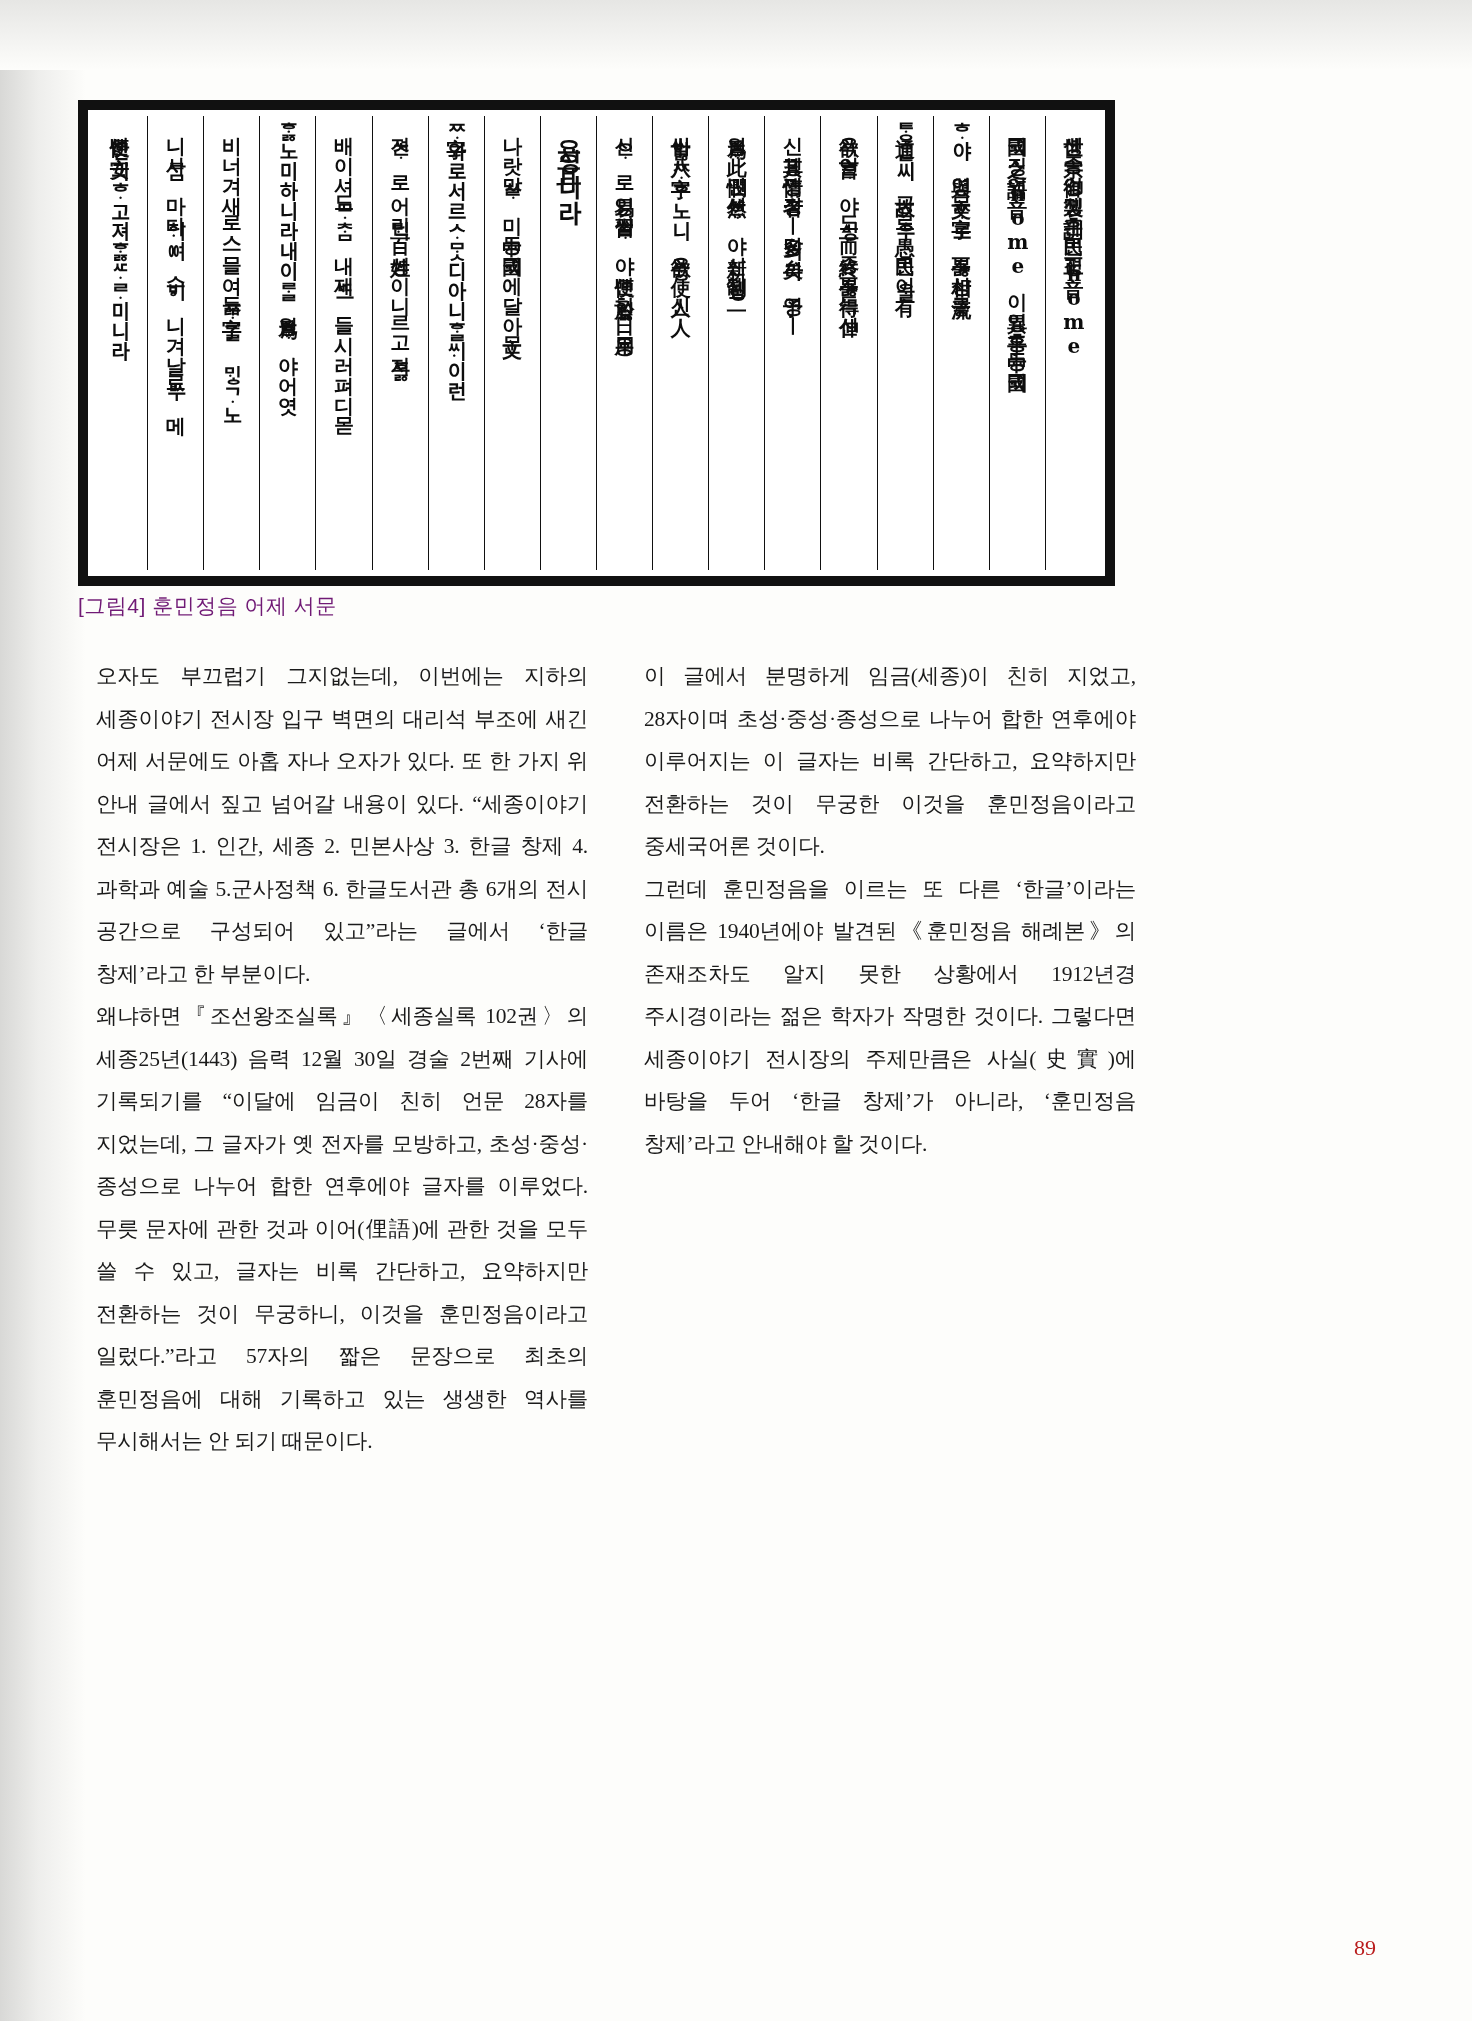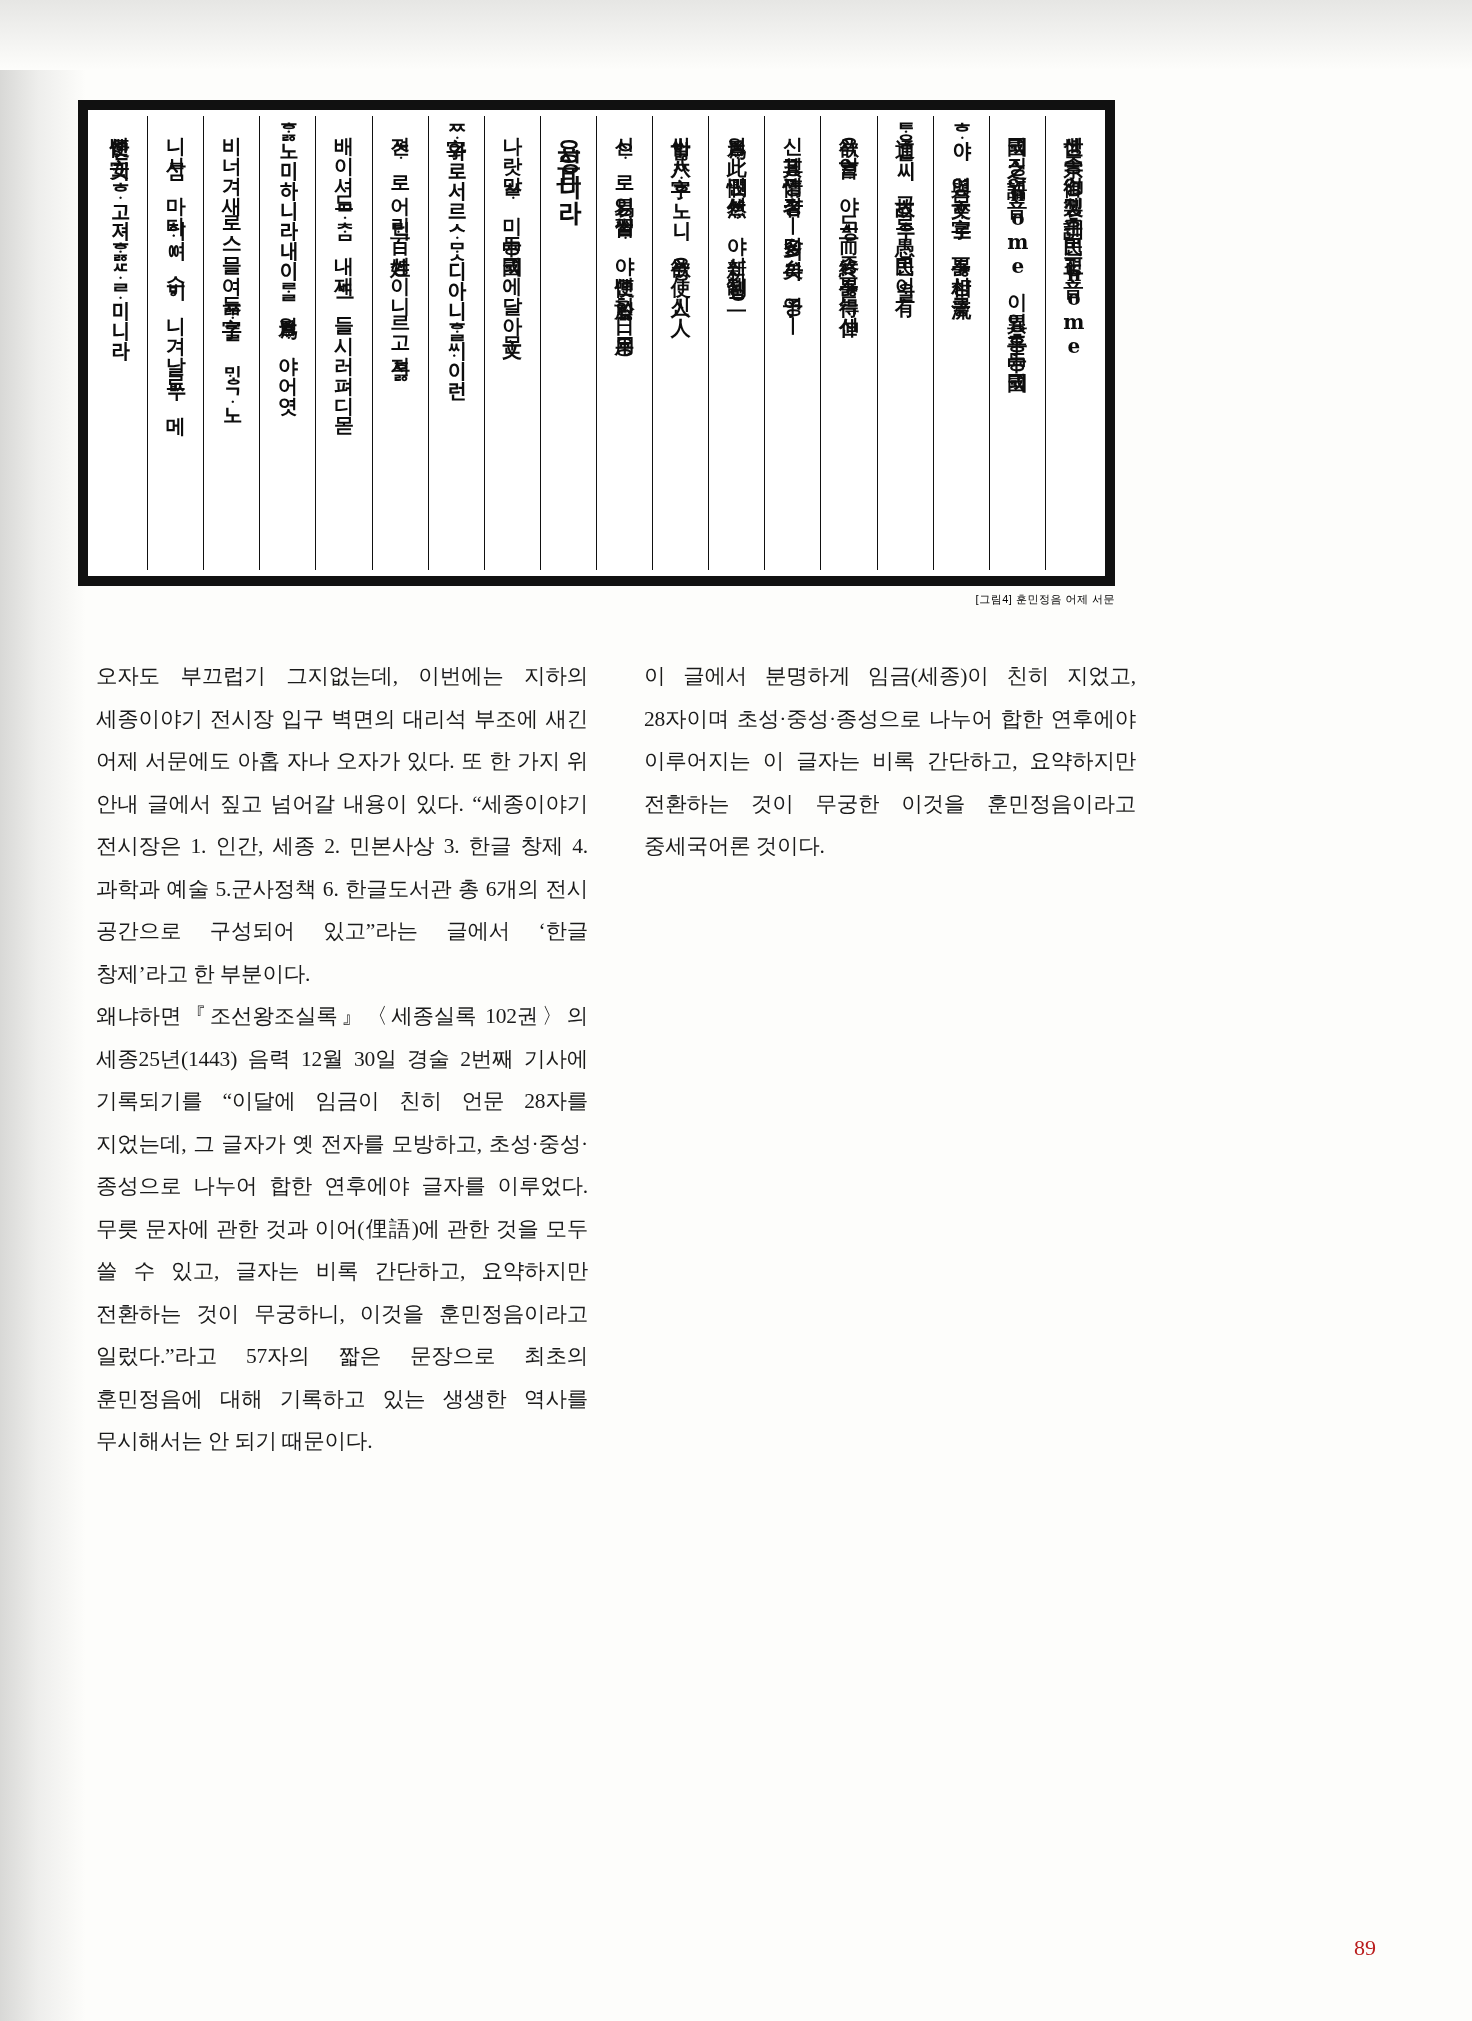--- a/index.html
+++ b/index.html
@@ -90,24 +90,24 @@
   }
   .hcol .glyphs.small {
     font-size: 20px;
     letter-spacing: 0px;
   }
   .figure-caption {
     position: absolute;
     left: 78px;
     top: 592px;
     width: 1037px;
-    text-align: right;
-    font-size: 11px;
+    text-align: left;
+    font-size: 21px;
     font-family: "Liberation Sans", sans-serif;
-    color: #000000;
+    color: #701a75;
     letter-spacing: 0.5px;
   }
 
   
   .columns {
     position: absolute;
     left: 96px;
     top: 655px;
     width: 1040px;
     height: 800px;
@@ -238,17 +238,18 @@
 
   <div class="figure-caption">[그림4] 훈민정음 어제 서문</div>
 
   <div class="columns">
     <div class="col">
       <p>오자도 부끄럽기 그지없는데, 이번에는 지하의 세종이야기 전시장 입구 벽면의 대리석 부조에 새긴 어제 서문에도 아홉 자나 오자가 있다. 또 한 가지 위 안내 글에서 짚고 넘어갈 내용이 있다. “세종이야기 전시장은 1. 인간, 세종  2. 민본사상  3. 한글 창제  4. 과학과 예술  5.군사정책  6. 한글도서관 총 6개의 전시 공간으로 구성되어 있고”라는 글에서 ‘한글 창제’라고 한 부분이다.</p>
       <p>왜냐하면『조선왕조실록』〈세종실록 102권〉의 세종25년(1443) 음력 12월 30일 경술 2번째 기사에 기록되기를 “이달에 임금이 친히 언문 28자를 지었는데, 그 글자가 옛 전자를 모방하고, 초성·중성·종성으로 나누어 합한 연후에야 글자를 이루었다. 무릇 문자에 관한 것과 이어(俚語)에 관한 것을 모두 쓸 수 있고, 글자는 비록 간단하고, 요약하지만 전환하는 것이 무궁하니, 이것을 훈민정음이라고 일렀다.”라고 57자의 짧은 문장으로 최초의 훈민정음에 대해 기록하고 있는 생생한 역사를 무시해서는 안 되기 때문이다.</p>
     </div>
     <div class="col">
       <p>이 글에서 분명하게 임금(세종)이 친히 지었고, 28자이며 초성·중성·종성으로 나누어 합한 연후에야 이루어지는 이 글자는 비록 간단하고, 요약하지만 전환하는 것이 무궁한 이것을 훈민정음이라고 중세국어론 것이다.</p>
+      <p>그런데 훈민정음을 이르는 또 다른 ‘한글’이라는 이름은 1940년에야 발견된《훈민정음 해례본》의 존재조차도 알지 못한 상황에서 1912년경 주시경이라는 젊은 학자가 작명한 것이다. 그렇다면 세종이야기 전시장의 주제만큼은 사실(史實)에 바탕을 두어 ‘한글 창제’가 아니라, ‘훈민정음 창제’라고 안내해야 할 것이다.</p>
     </div>
   </div>
 
   <div class="page-number">89</div>
 </div>
 
 </body></html>

